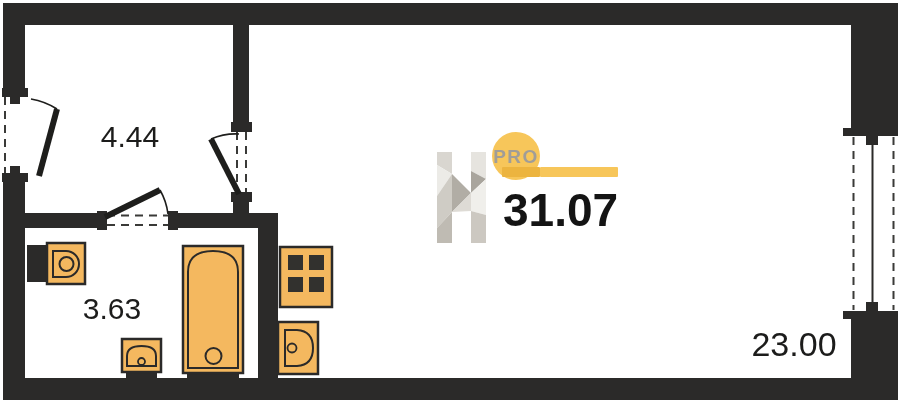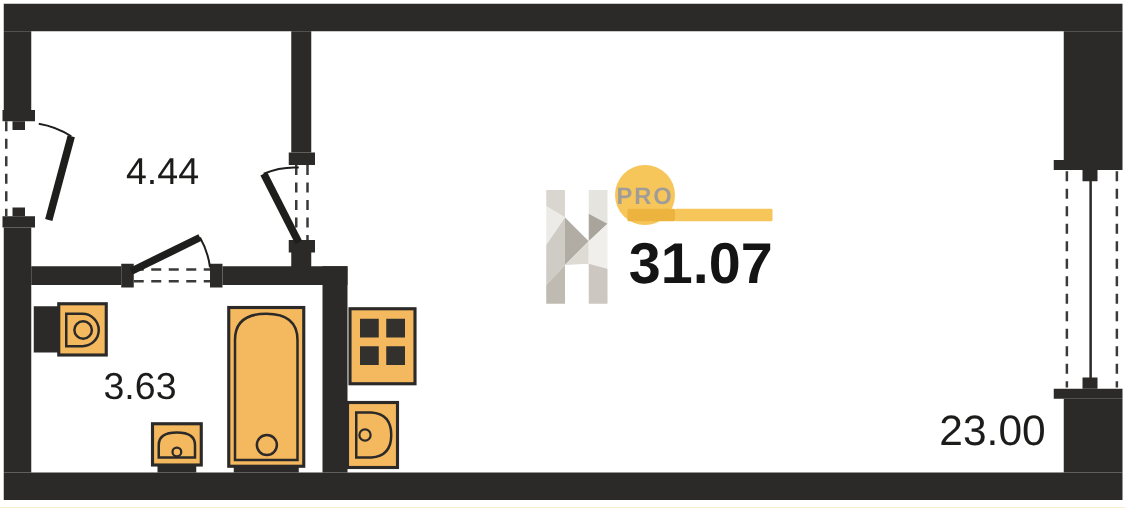--- a/index.html
+++ b/index.html
@@ -1,16 +1,16 @@
 <!DOCTYPE html>
 <html><head>
 <meta charset="utf-8">
 <style>
   html,body{margin:0;padding:0;background:#fff;}
-  .stage{position:relative;width:900px;height:406px;background:#eab308;overflow:hidden;
+  .stage{position:relative;width:900px;height:406px;background:#84cc16;overflow:hidden;
          font-family:"Liberation Sans", sans-serif;}
   svg{position:absolute;left:0;top:0;}
   .room-label{font-family:"Liberation Sans",sans-serif;fill:#1c1c1b;}
   .total-label{font-family:"Liberation Sans",sans-serif;font-weight:bold;fill:#141414;}
   .badge-label{font-family:"Liberation Sans",sans-serif;font-weight:bold;fill:#a09d98;letter-spacing:1.5px;}
 </style>
 </head>
 <body>
 
 <div class="stage">

